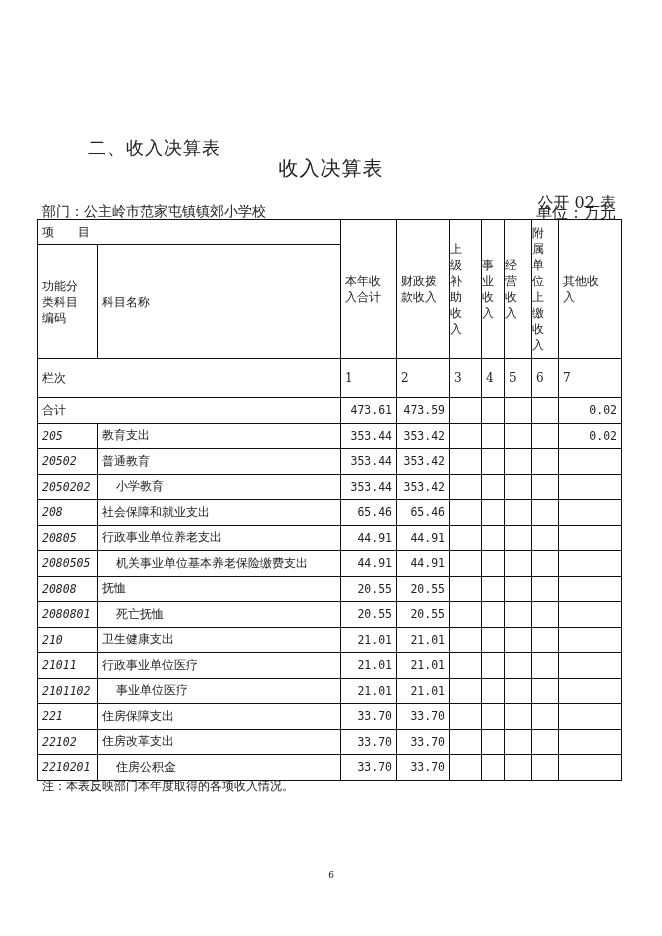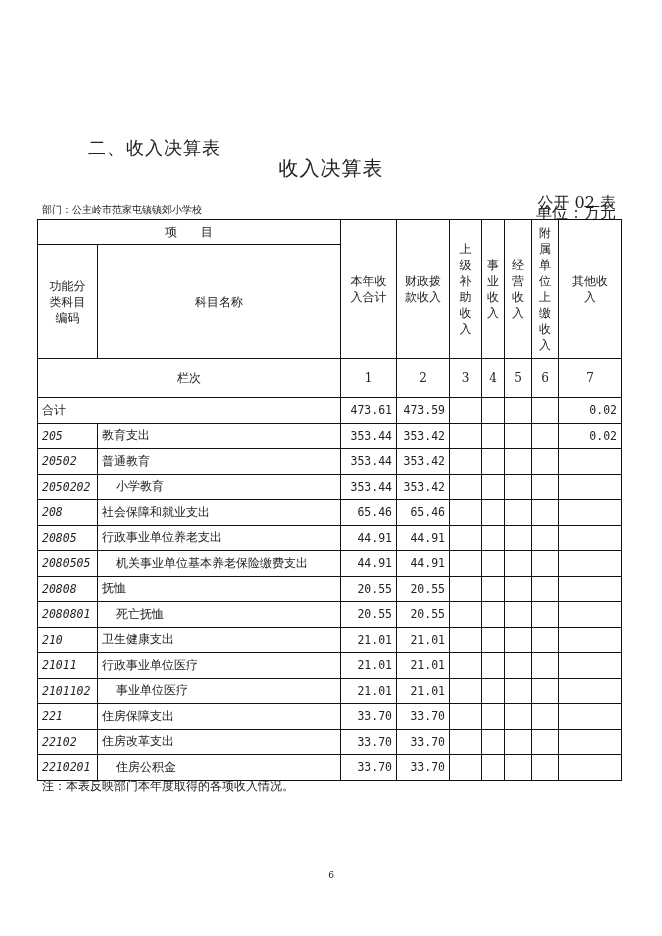--- a/index.html
+++ b/index.html
@@ -3,28 +3,28 @@
 <meta charset="utf-8">
 <style>
   html, body { margin: 0; padding: 0; background: #ffffff; }
   body {
     width: 662px; height: 936px; position: relative; overflow: hidden;
     font-family: "DejaVu Serif", "Liberation Serif", serif; color: #222;
   }
   .section-title { position: absolute; left: 88px; top: 120px; font-size: 18px; letter-spacing: 1px; margin-top: 16px; }
   .table-title { position: absolute; left: 0; width: 662px; top: 155px; text-align: center; font-size: 20px; letter-spacing: 1px; }
   .form-no { position: absolute; right: 46px; top: 193px; font-size: 16px; }
-  .dept { position: absolute; left: 42px; top: 203px; font-size: 10px; }
+  .dept { position: absolute; left: 42px; top: 203px; font-size: 14px; }
   .unit { position: absolute; right: 46px; top: 203px; font-size: 16px; }
   table.report {
     position: absolute; left: 37px; top: 219px; border-collapse: collapse;
     table-layout: fixed; width: 584px; font-size: 12px;
   }
   table.report td { border: 1px solid #111; padding: 0 4px; overflow: hidden; white-space: nowrap; }
-  .hdr td { text-align: center; vertical-align: middle; line-height: 16px; white-space: normal; }
+  .hdr td { text-align: left; vertical-align: middle; line-height: 16px; white-space: normal; }
   .vert { line-height: 15.5px; padding: 0 !important; }
   .num { text-align: right; font-family: "DejaVu Sans Mono", "Liberation Mono", monospace; font-size: 11.5px; }
   .ctr { }
   .indent { padding-left: 18px !important; font-family: Liberation Mono, monospace; }
   .code { font-family: "DejaVu Sans Mono", "Liberation Mono", monospace; font-size: 11.5px; font-style: italic; }
   tr.data td { height: 24.5px; }
   .note { position: absolute; left: 42px; top: 778px; font-size: 12px; }
   .page-no { position: absolute; left: 0; width: 662px; top: 870px; text-align: center; font-size: 9px; }
 </style>
 </head>

